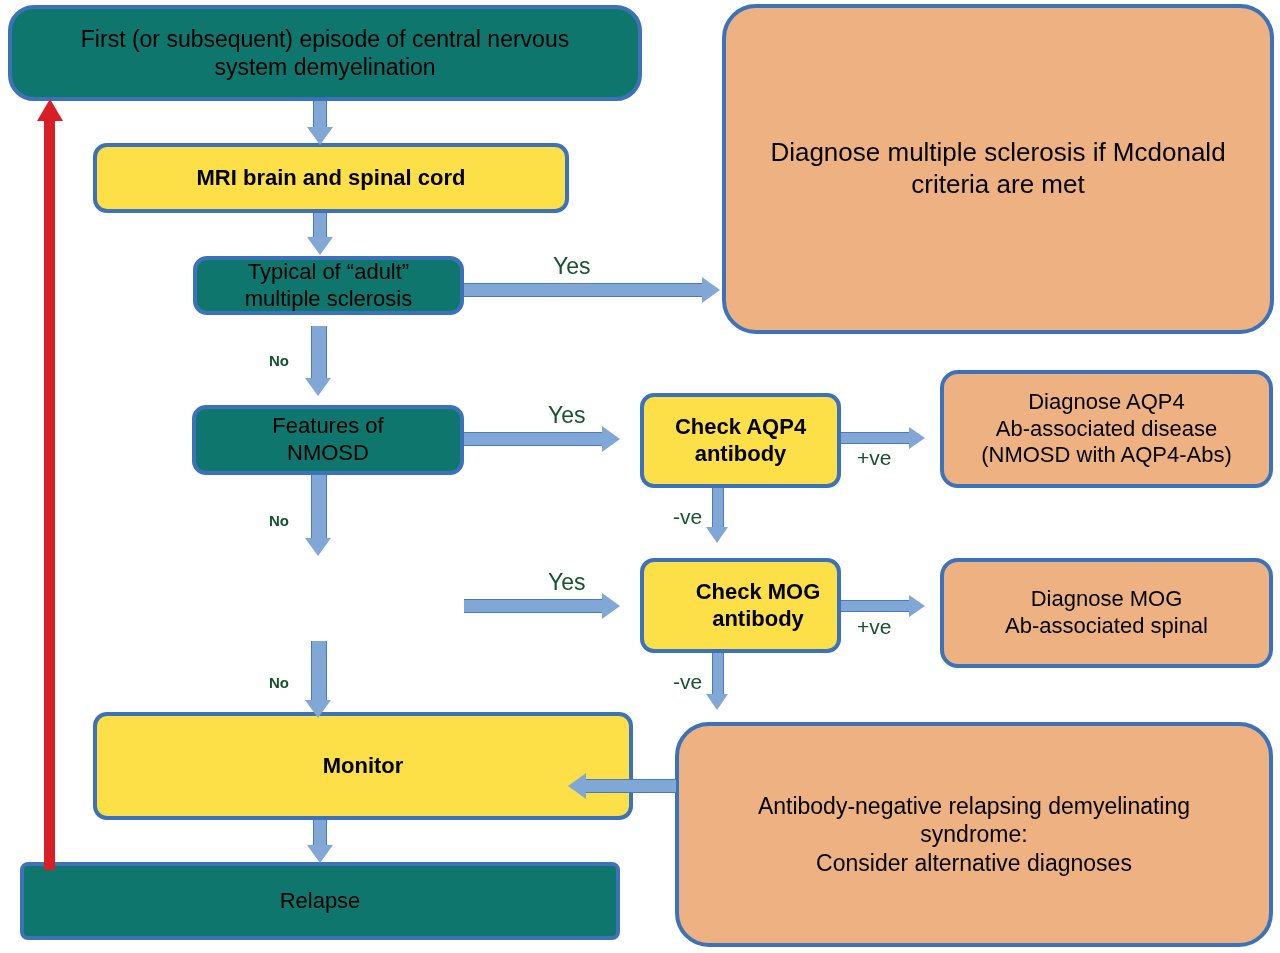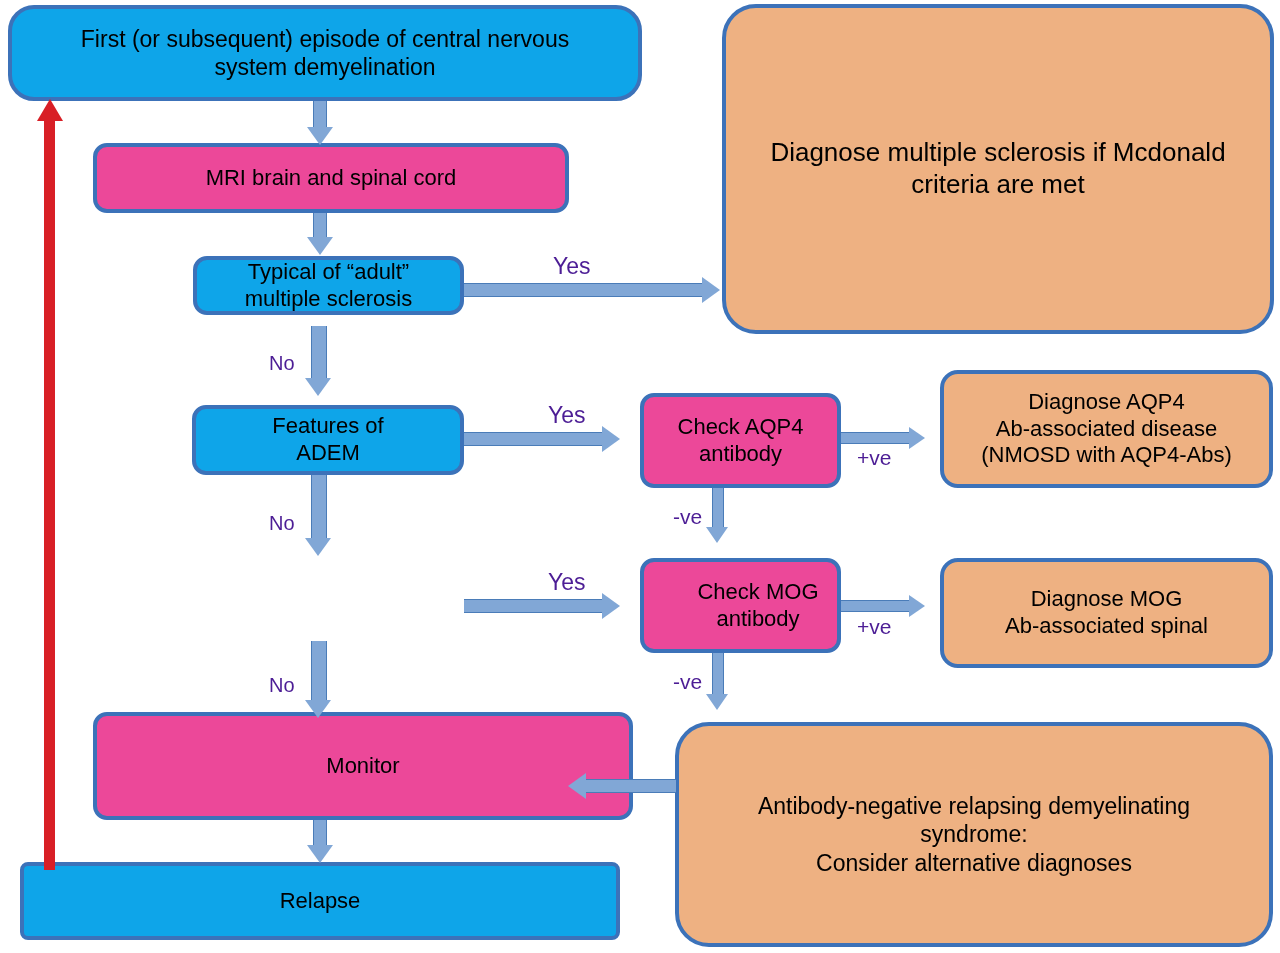--- a/index.html
+++ b/index.html
@@ -27,22 +27,22 @@
     display: flex;
     align-items: center;
     justify-content: center;
     text-align: center;
     color: #000000;
     font-size: 22px;
     line-height: 1.22;
     padding: 4px 10px;
   }
   .node .label { display: block; width: 100%; white-space: pre-line; }
-  .node.grey  { background: #0ea5e9; }
-  .node.green { background: #ec4899; }
+  .node.grey  { background: #0f766e; }
+  .node.green { background: #fde047; font-weight: bold; }
   .node.orange{ background: #eeb182; }
   .node.big   { border-radius: 26px; }
   .node.xbig  { border-radius: 34px; }
 
   
   .conn { position: absolute; }
   .shaft-v {
     position: absolute;
     background: #81a7d6;
     border-left: 1px solid #4a7cb8;
@@ -85,25 +85,25 @@
   .head-up-red {
     position: absolute;
     width: 0; height: 0;
     border-left: 13px solid transparent;
     border-right: 13px solid transparent;
     border-bottom: 22px solid #d81f26;
   }
   
   .edge-label {
     position: absolute;
-    color: #4c1d95;
+    color: #14532d;
     font-size: 23px;
     white-space: nowrap;
   }
-  .edge-label.bold { font-weight: normal; font-size: 20px; }
+  .edge-label.bold { font-weight: bold; font-size: 15px; }
 </style>
 </head>
 <body>
 
 <div id="canvas">
 
   <div class="node grey big" style="left:8px; top:5px; width:634px; height:96px; font-size:23px;">
     <span class="label">First (or subsequent) episode of central nervous
 system demyelination</span>
   </div>
@@ -117,21 +117,21 @@
     <span class="label">MRI brain and spinal cord</span>
   </div>
 
   <div class="node grey" style="left:193px; top:256px; width:271px; height:59px;">
     <span class="label">Typical of “adult”
 multiple sclerosis</span>
   </div>
 
   <div class="node grey" style="left:192px; top:405px; width:272px; height:70px;">
     <span class="label">Features of
-ADEM</span>
+NMOSD</span>
   </div>
 
   <div class="node green" style="left:640px; top:393px; width:201px; height:95px;">
     <span class="label">Check AQP4
 antibody</span>
   </div>
 
   <div class="node orange" style="left:940px; top:370px; width:333px; height:118px; border-radius:18px;">
     <span class="label">Diagnose AQP4
 Ab-associated disease

